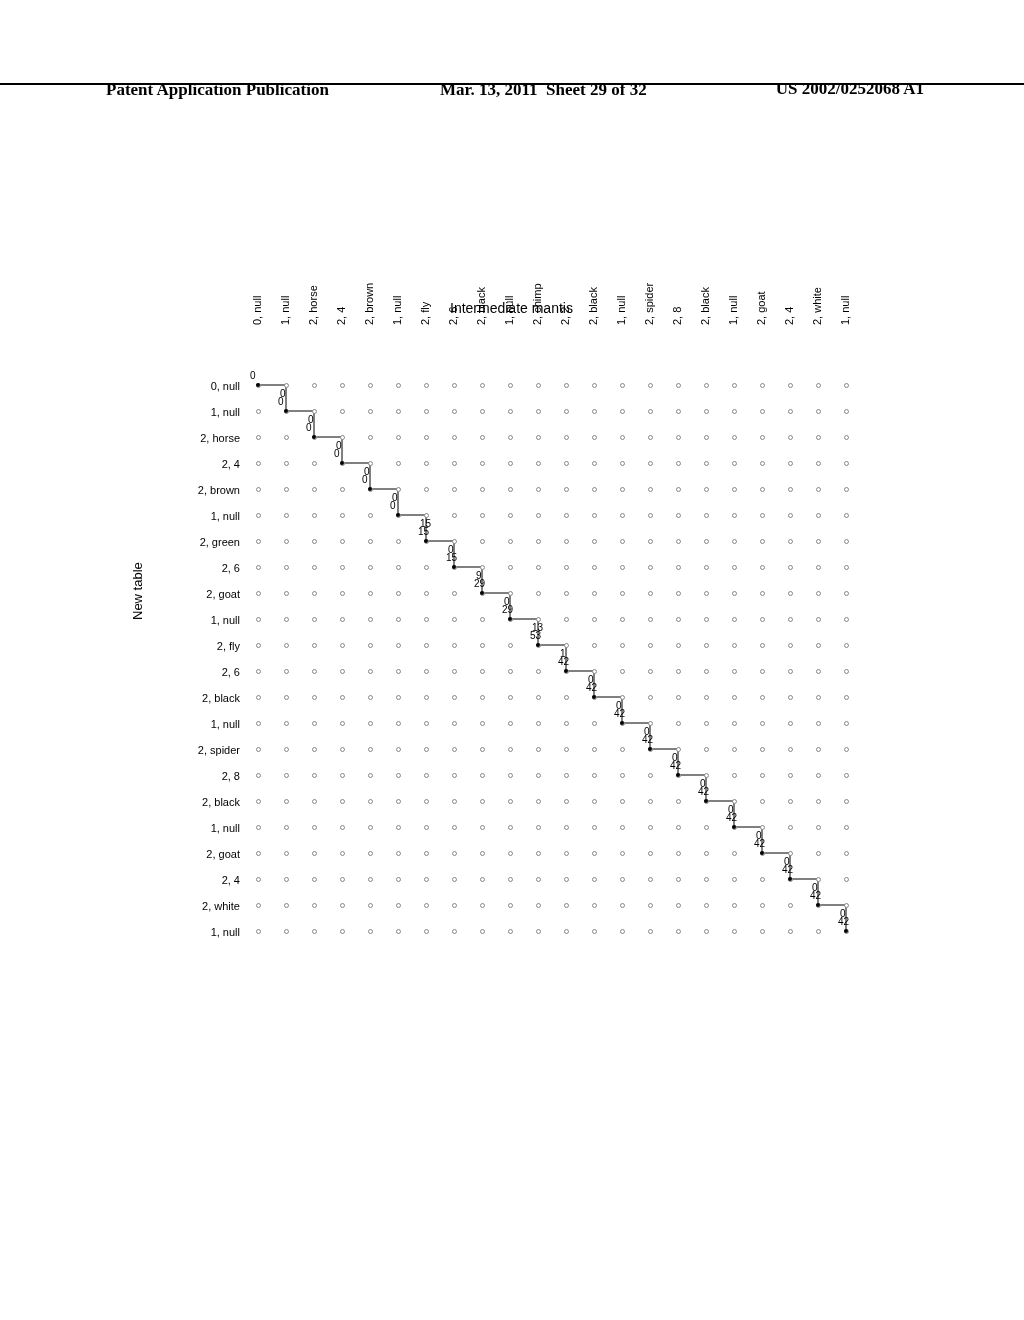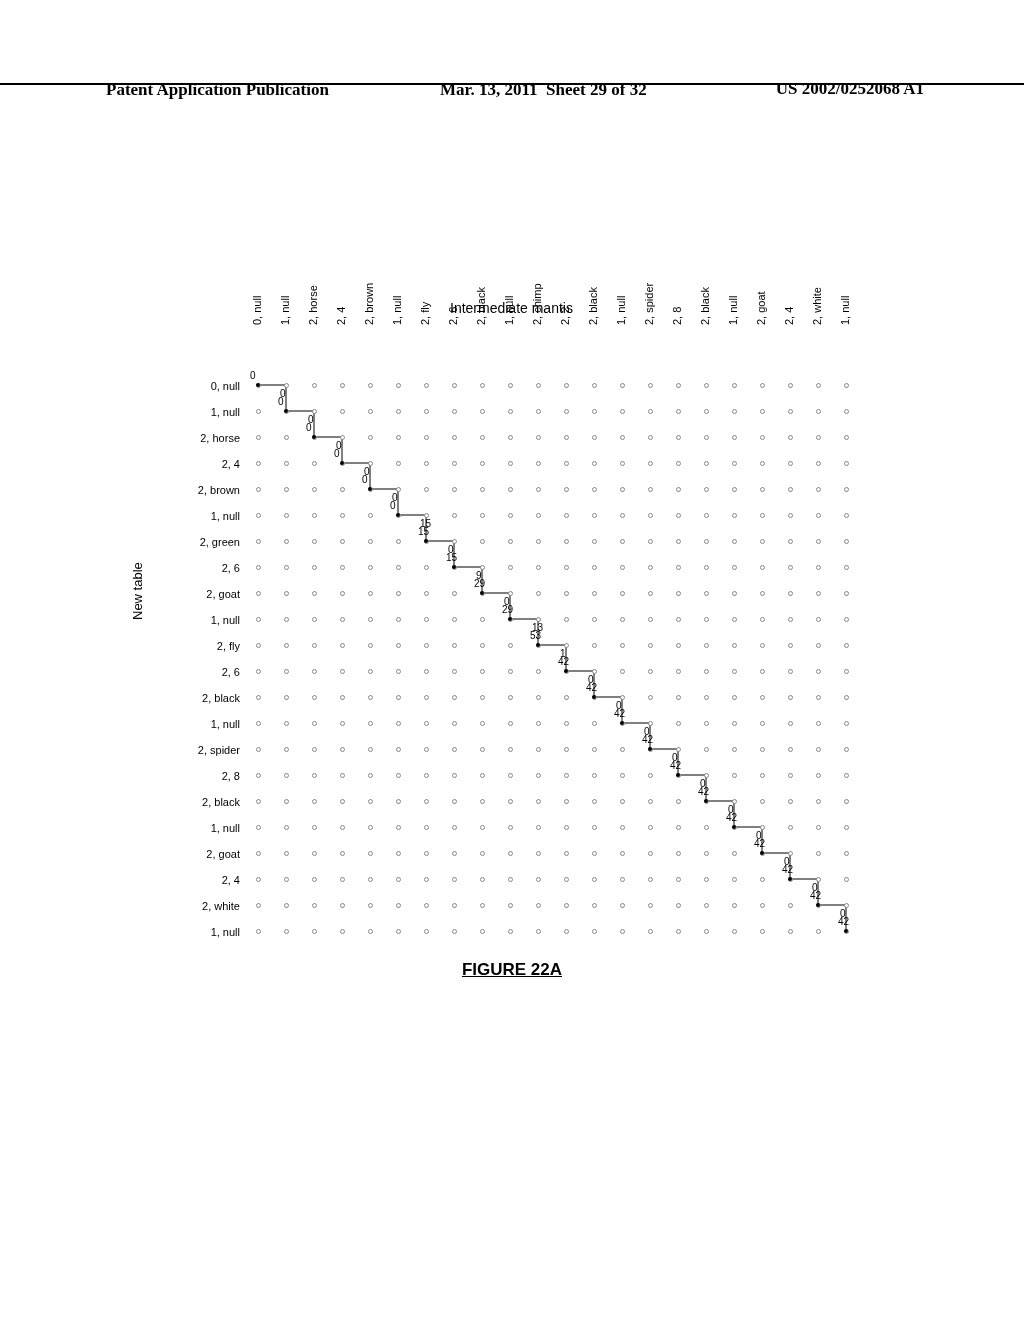--- a/index.html
+++ b/index.html
@@ -1765,14 +1765,13 @@
         <div class="cell" style="left: 417px; top: 370px;">0</div>
         <div class="cell" style="left: 445px; top: 396px;">0</div>
         <div class="cell" style="left: 473px; top: 422px;">0</div>
         <div class="cell" style="left: 501px; top: 448px;">0</div>
         <div class="cell" style="left: 529px; top: 474px;">0</div>
         <div class="cell" style="left: 557px; top: 500px;">0</div>
         <div class="cell" style="left: 585px; top: 526px;">0</div>
       </div>
   </div>
 
-  <div class="figure-caption">FIGURE 22A</div>
 </div>
 
 </body></html>

